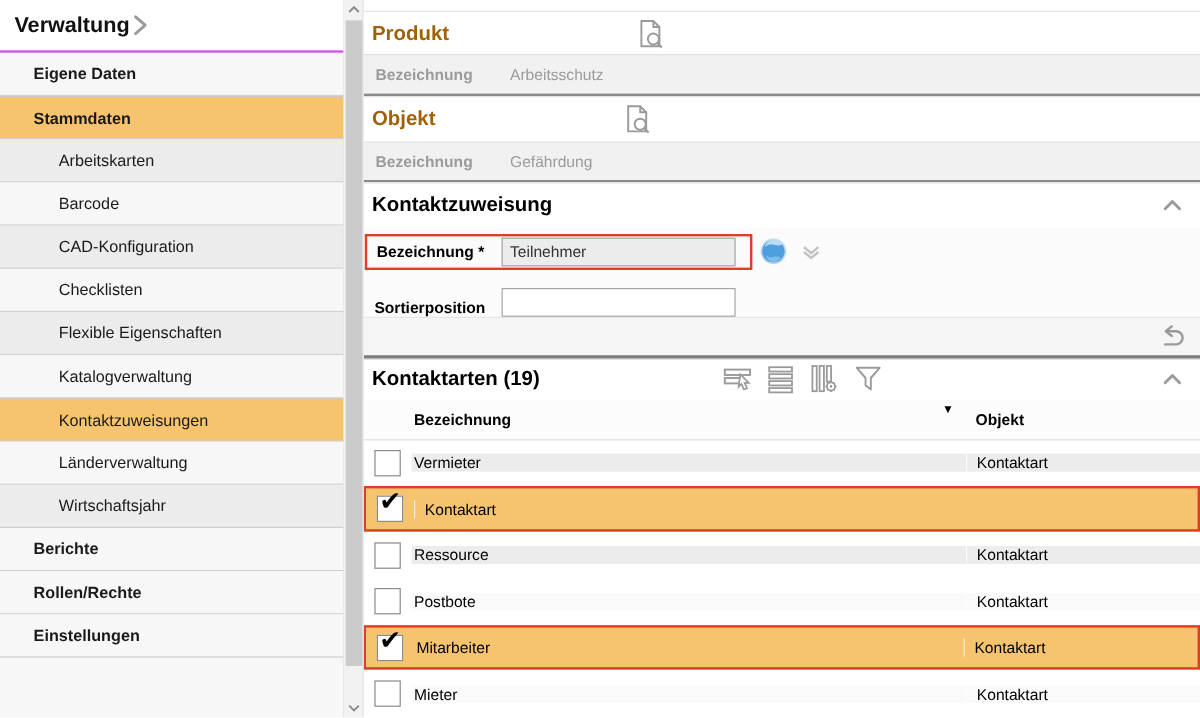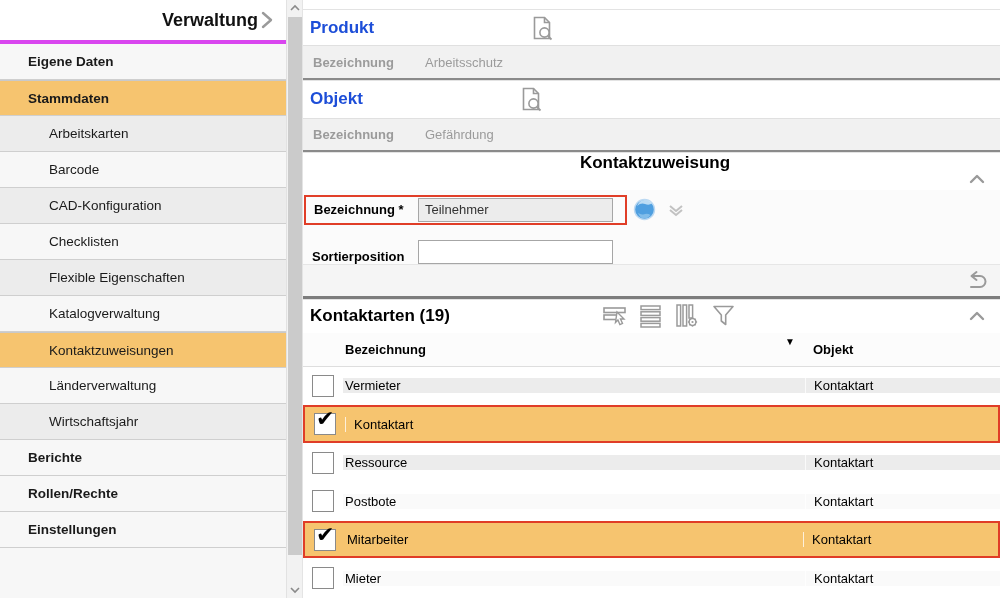--- a/index.html
+++ b/index.html
@@ -2,22 +2,22 @@
 <html><head>
 <meta charset="utf-8">
 <style>
   * { margin:0; padding:0; box-sizing:border-box; }
   html,body { width:1000px; height:598px; overflow:hidden; background:#fff;
               font-family:"Liberation Sans", sans-serif; }
   .app { display:flex; width:1000px; height:598px; }
 
   
   .sidebar { width:287px; height:598px; background:#f7f7f7; border-right:1px solid #e2e2e2; }
-  .sb-header { height:44px; display:flex; align-items:center; justify-content:flex-end;
-               padding:0 10px 0 12px; background:#fff; border-bottom:4px solid #d946ef; }
+  .sb-header { height:44px; display:flex; align-items:center; justify-content:flex-start;
+               padding:0 10px 0 12px; background:#fff; border-bottom:2px solid #d946ef; }
   .sb-title { font-size:18px; font-weight:bold; color:#111; }
   .sb-item { height:36px; display:flex; align-items:center; font-size:13.5px; color:#1a1a1a;
              border-bottom:1px solid #cfcfcf; background:#f7f7f7; cursor:pointer; }
   .sb-item.lvl1 { font-weight:bold; padding-left:28px; }
   .sb-item.lvl2 { padding-left:49px; }
   .sb-item.shade { background:#ececec; }
   .sb-item.selected { background:#f6c46f; border-top:1px solid #c9c9c9; }
 
   
   .vscroll { width:16px; height:598px; background:#f2f2f2; position:relative;
@@ -26,32 +26,32 @@
             align-items:center; justify-content:center; color:#8a8a8a; cursor:pointer; }
   .vs-up { top:0; } .vs-down { bottom:0; }
   .vs-thumb { position:absolute; left:1px; top:17px; width:14px; height:538px;
               background:#cbcbcb; cursor:pointer; }
 
   
   .main { flex:1; height:598px; background:#fff; display:flex; flex-direction:column; }
   .spacer-top { height:9px; }
   .sec-header { display:flex; align-items:center; border-top:1px solid #e3e3e3; }
   .sec-title { font-size:17px; font-weight:bold; padding-left:7px; }
-  .sec-title.disabled { color:#1d4ed8; }
+  .sec-title.disabled { color:#a16207; }
   .doc-icon { margin-left:155px; }
   .caret-right { margin-left:auto; margin-right:14px; display:flex; align-items:center; cursor:pointer; }
 
   .field-row-gray { height:33px; background:#f1f1f1; display:flex; align-items:center;
                     border-top:1px solid #e0e0e0; }
   .f-label { font-size:13px; font-weight:bold; color:#9b9b9b; padding-left:10px; width:112px; }
   .f-value { font-size:13px; color:#9b9b9b; padding-left:10px; }
   .divider-dark { height:2px; background:#8a8a8a; }
   .divider-dark3 { height:3px; background:#7d7d7d; }
 
-  .ph { height:37px; } .oh { height:38px; } .kzh { height:38px; background:#fff;flex-direction:column; }
+  .ph { height:37px; } .oh { height:38px; } .kzh { height:38px; background:#fff; }
   .kzh .sec-title { color:#000; }
 
   .kz-body { background:#fbfbfb; padding-top:5px; }
   .kz-row1 { display:flex; align-items:center; }
   .red-box { display:flex; align-items:center; border:2px solid #e03d27; height:30px;
              width:323px; margin-left:1px; background:#fbfbfb; }
   .red-box .k-label { font-size:13px; font-weight:bold; color:#000; padding-left:8px; width:112px; }
   .inp { height:24px; width:195px; border:1px solid #a6a6a6; font-size:13px;
          font-family:"Liberation Sans", sans-serif; padding:0 6px; color:#333; }
   .inp.gray { background:#ececec; }

